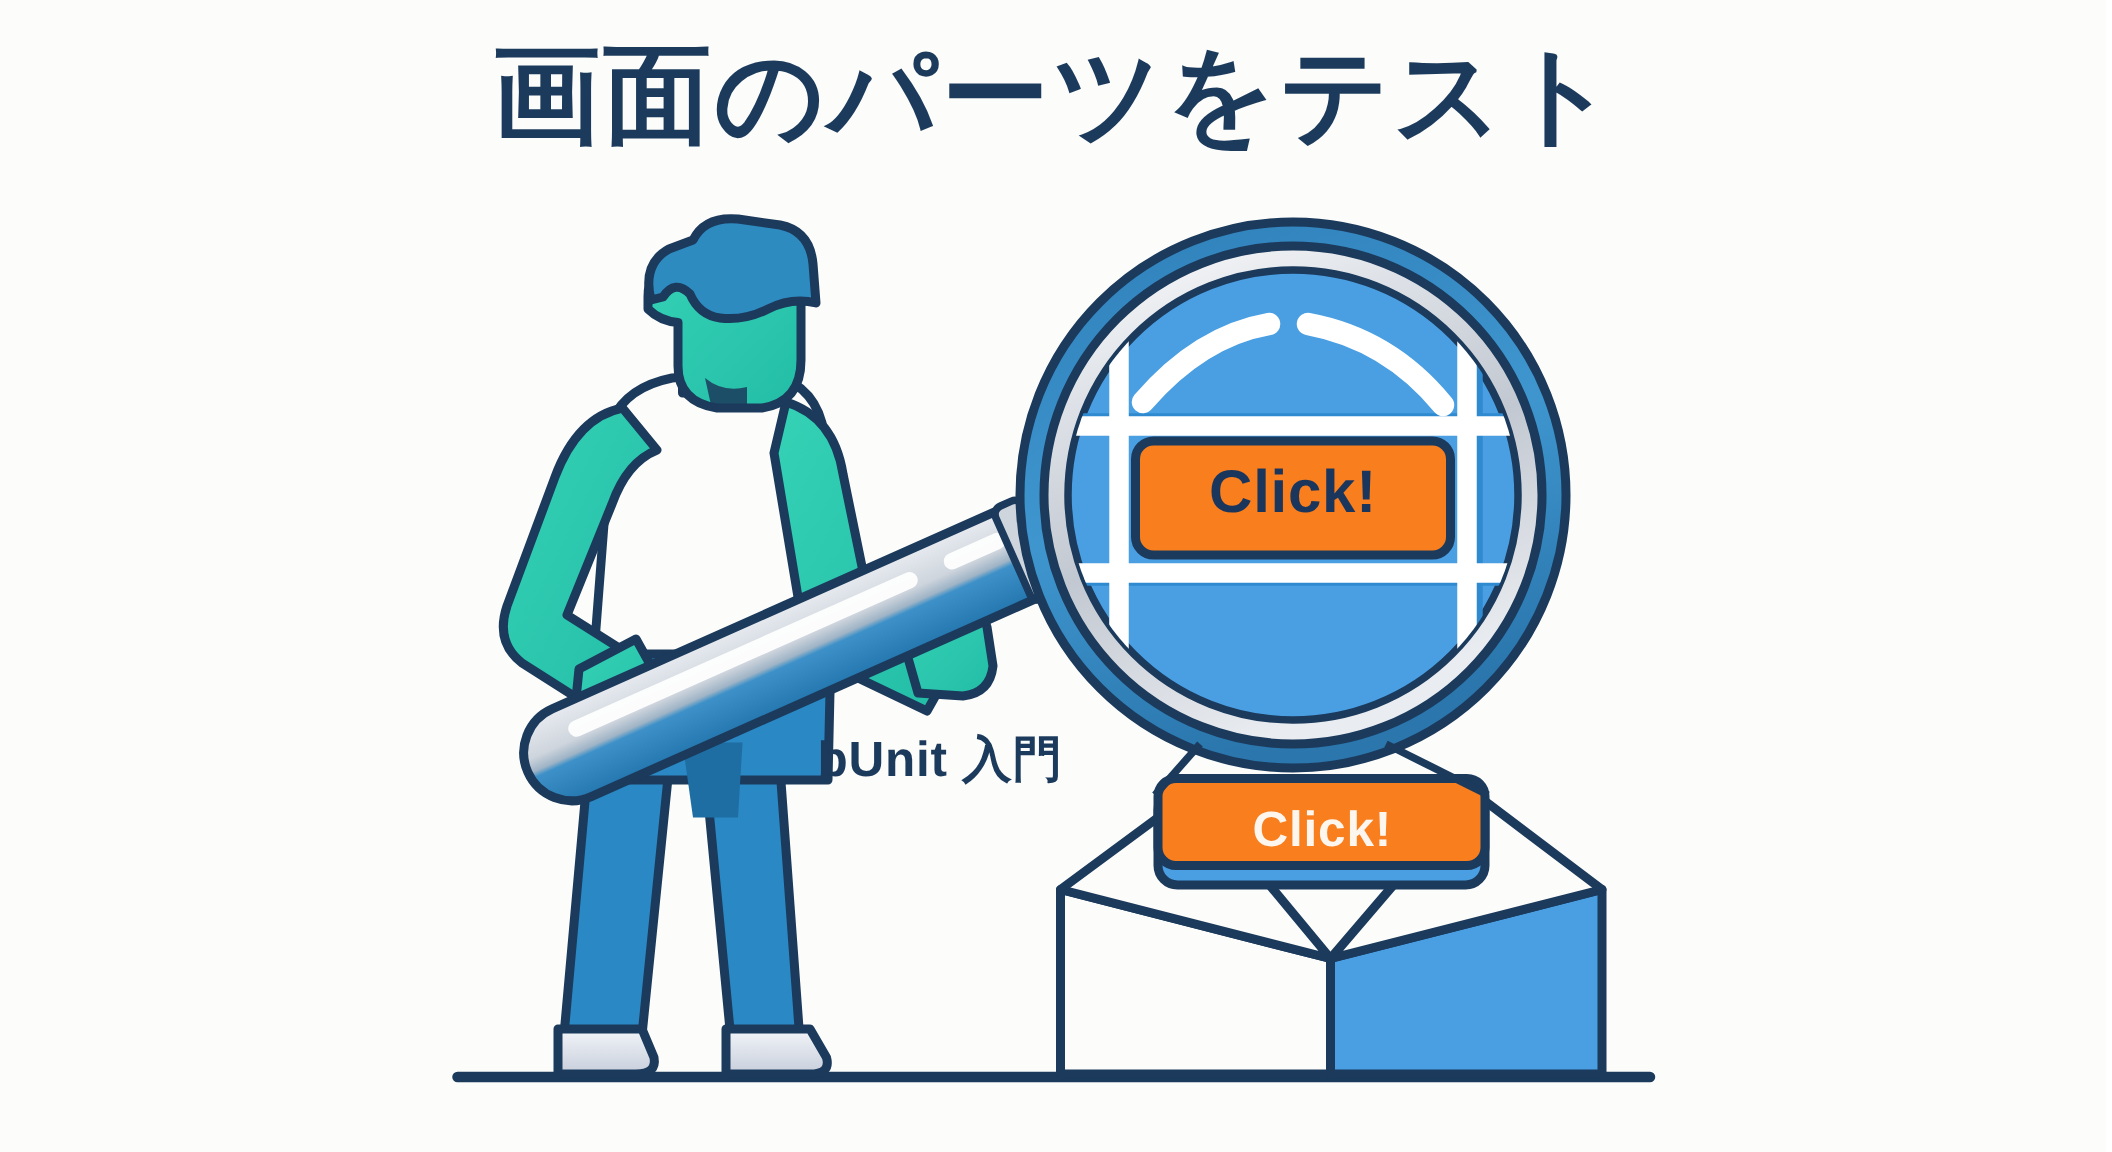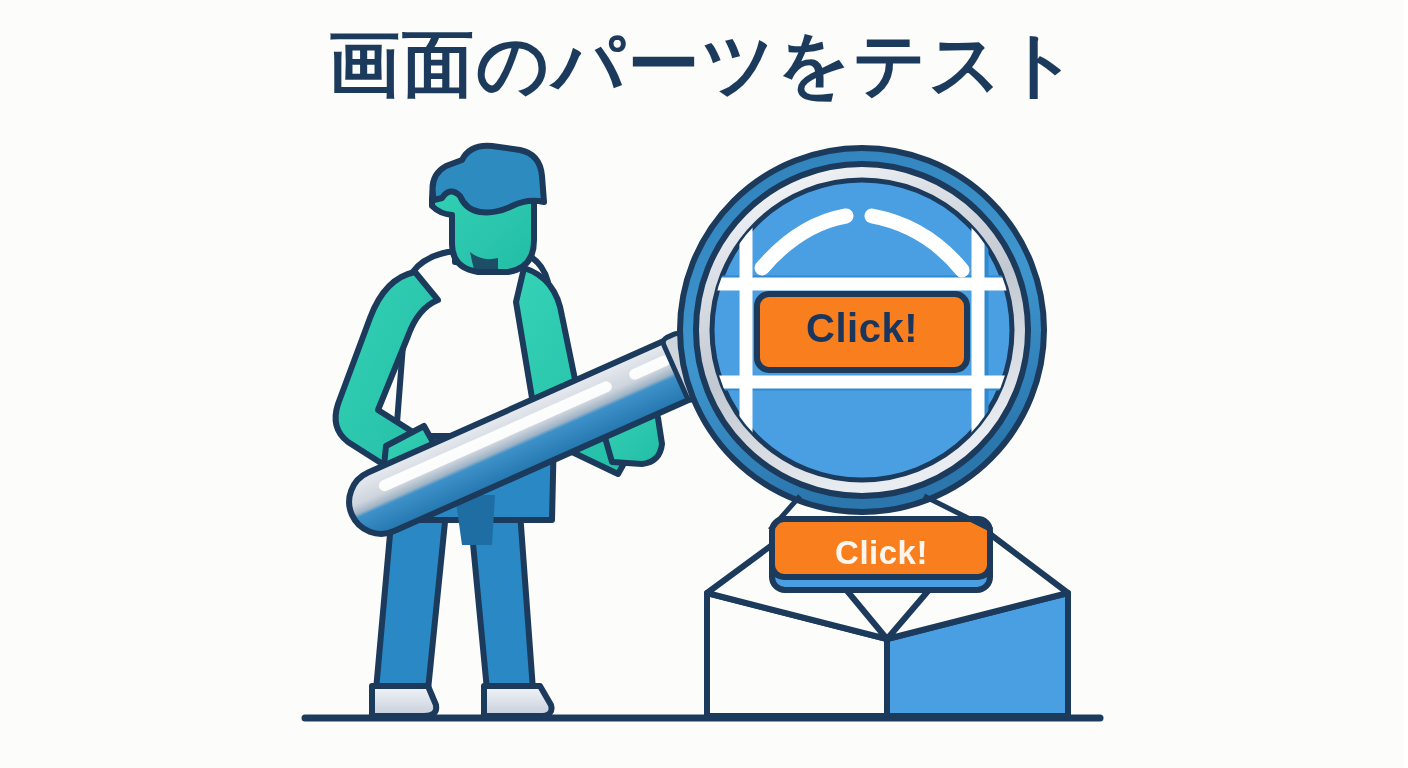--- a/index.html
+++ b/index.html
@@ -210,18 +210,19 @@
     </g>
 
     <g>
       <line x1="800" y1="496" x2="770" y2="530" stroke="#1b3a5c" stroke-width="5"></line>
       <line x1="924" y1="496" x2="992" y2="530" stroke="#1b3a5c" stroke-width="5"></line>
     </g>
   </svg>
 
   <div class="hdr-title">画面のパーツをテスト</div>
 
+  <div class="subtitle-label">bUnit 入門</div>
 
   <div class="lens-btn-label">Click!</div>
 
   <div class="box-btn-label">Click!</div>
 
 </div>
 
 </body></html>

